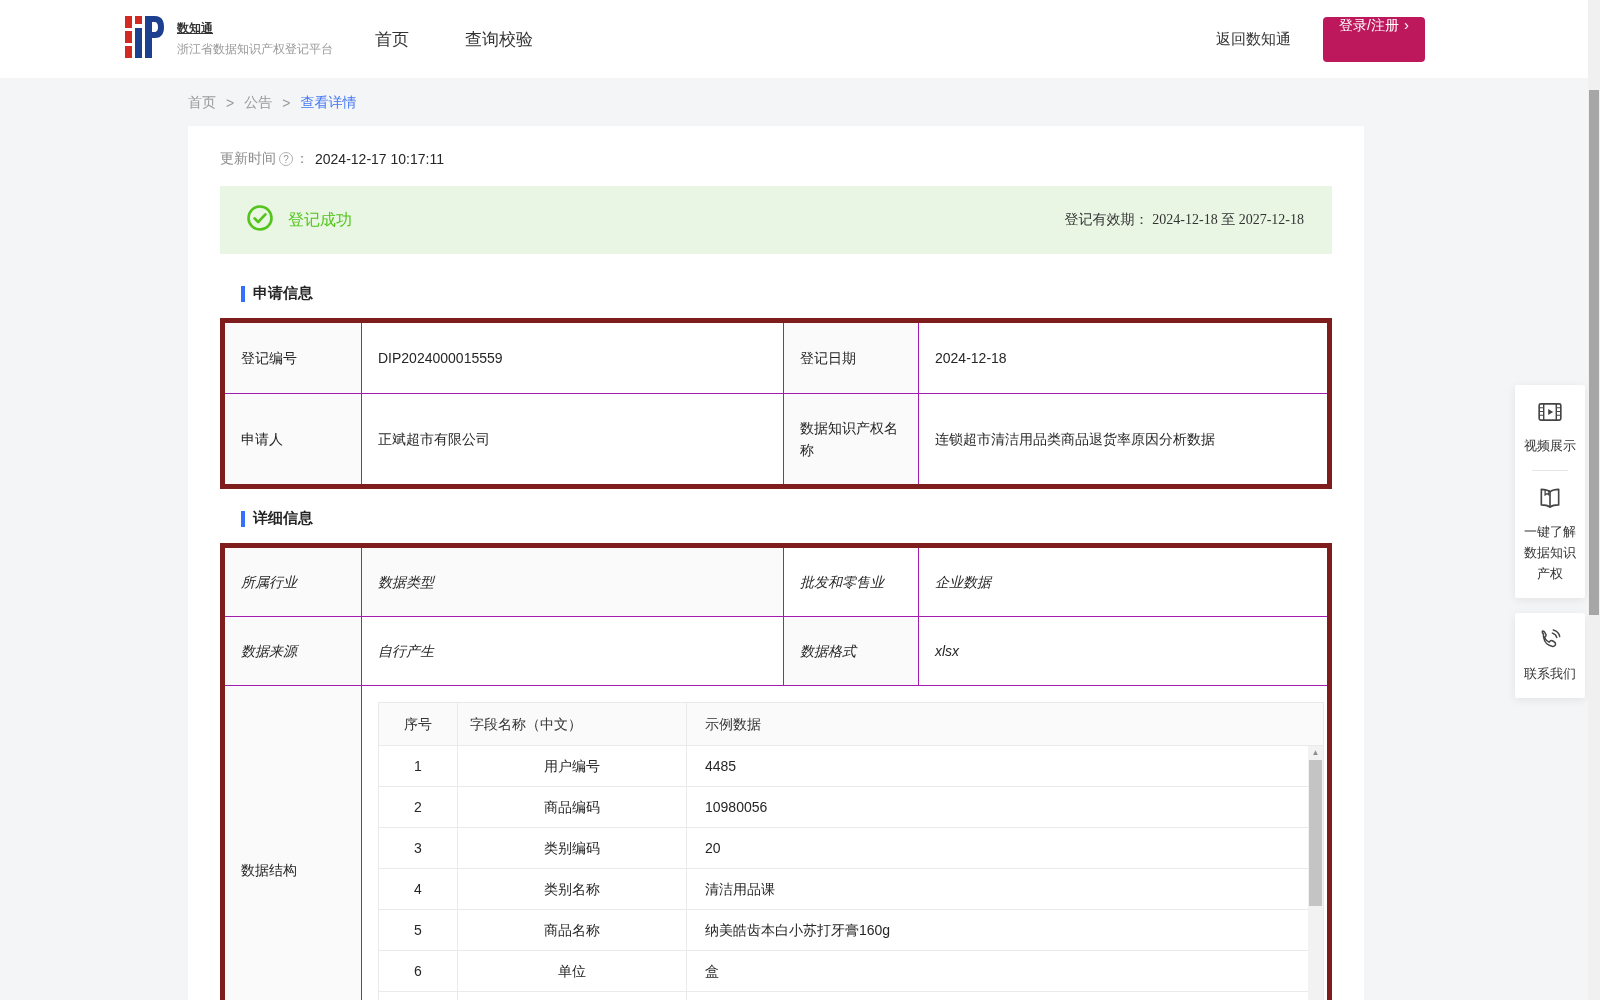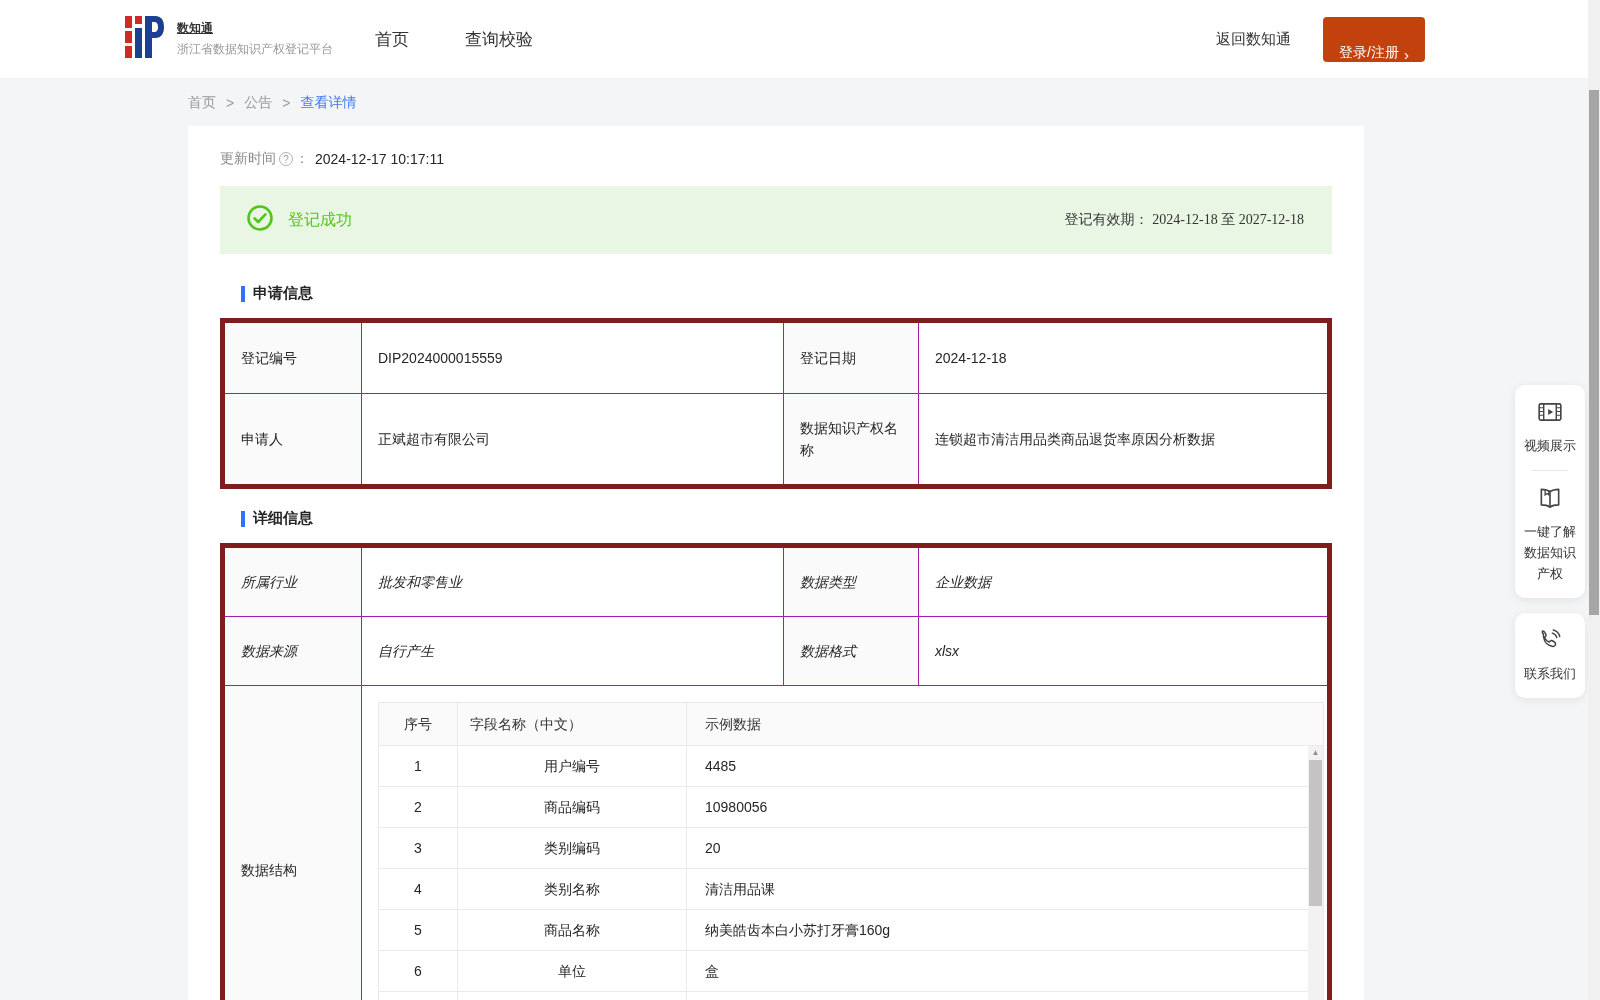--- a/index.html
+++ b/index.html
@@ -13,23 +13,23 @@
   
   .topbar { height:78px; background:#fff; display:flex; align-items:center;
             padding:0 175px 0 125px; position:relative; z-index:5; }
   .logo { display:flex; align-items:center; gap:12px; cursor:pointer; }
   .logo-text .t1 { font-size:12px; font-weight:bold; color:#333;text-decoration:underline; }
   .logo-text .t2 { font-size:12px; color:#999; margin-top:4px; }
   .mainnav { display:flex; gap:56px; margin-left:42px; }
   .mainnav .nav-item { font-size:17px; color:#333; cursor:pointer; }
   .top-right { margin-left:auto; display:flex; align-items:center; gap:32px; }
   .back-link { font-size:15px; color:#333; cursor:pointer; }
-  .login-btn { background:#c2410c; color:#fff; font-size:14px; height:45px;
+  .login-btn { background:#be185d; color:#fff; font-size:14px; height:45px;
                padding:0 16px; border:none; border-radius:4px; display:flex;
-               align-items:flex-end; gap:5px; cursor:pointer; }
+               align-items:flex-start; gap:5px; cursor:pointer; }
   .login-btn .chev { font-size:15px; line-height:1; }
 
   
   .breadcrumb { margin:16px 0 0 188px; font-size:14px; color:#999;
                 display:flex; gap:10px; align-items:center; }
   .breadcrumb .crumb { cursor:pointer; }
   .breadcrumb .active { color:#4277F5; }
 
   
   .card { background:#fff; width:1176px; margin:14px 0 0 188px; height:880px;
@@ -78,21 +78,21 @@
   .inner-scrollbar { position:absolute; top:44px; bottom:1px; right:1px; width:15px;
                      background:#f2f2f2; cursor:pointer; }
   .inner-scroll-up { height:14px; display:flex; align-items:center; justify-content:center;
                      color:#8f8f8f; font-size:8px; }
   .inner-thumb { position:absolute; top:14px; left:1px; right:1px; height:146px;
                  background:#c4c4c4; }
 
   
   .float-panel { position:absolute; right:15px; top:385px; width:70px; z-index:6; }
   .float-card { background:#fff; box-shadow:0 2px 10px rgba(0,0,0,0.08);
-                border-radius:10px; text-align:center; padding:14px 4px; cursor:pointer; }
+                border-radius:2px; text-align:center; padding:14px 4px; cursor:pointer; }
   .float-card + .float-card { margin-top:15px; }
   .float-label { font-size:13px; color:#333; line-height:21px; margin-top:6px; }
   .float-divider { width:36px; height:1px; background:#e5e5e5; margin:14px auto; }
   .ficon { display:block; margin:0 auto; }
 
   
   .page-scrollbar { position:absolute; right:0; top:0; bottom:0; width:12px;
                     background:#f0f0f0; z-index:10; cursor:pointer; }
   .page-thumb { position:absolute; top:90px; left:1px; right:1px; height:525px;
                 background:#a6a6a6; }
@@ -180,22 +180,22 @@
     <div class="cell t1-r2">连锁超市清洁用品类商品退货率原因分析数据</div>
   </div>
 
   <div class="section-title sec2">
     <span class="title-bar"></span>
     <span class="title-text">详细信息</span>
   </div>
 
   <div class="kv-table">
     <div class="cell label t2-r">所属行业</div>
+    <div class="cell label t2-r">数据类型</div>
     <div class="cell t2-r">批发和零售业</div>
-    <div class="cell label t2-r">数据类型</div>
     <div class="cell t2-r">企业数据</div>
 
     <div class="cell label t2-r">数据来源</div>
     <div class="cell t2-r">自行产生</div>
     <div class="cell label t2-r">数据格式</div>
     <div class="cell t2-r">xlsx</div>
 
     <div class="cell label">数据结构</div>
     <div class="cell struct-value" style="grid-column:2 / 5;">
 

